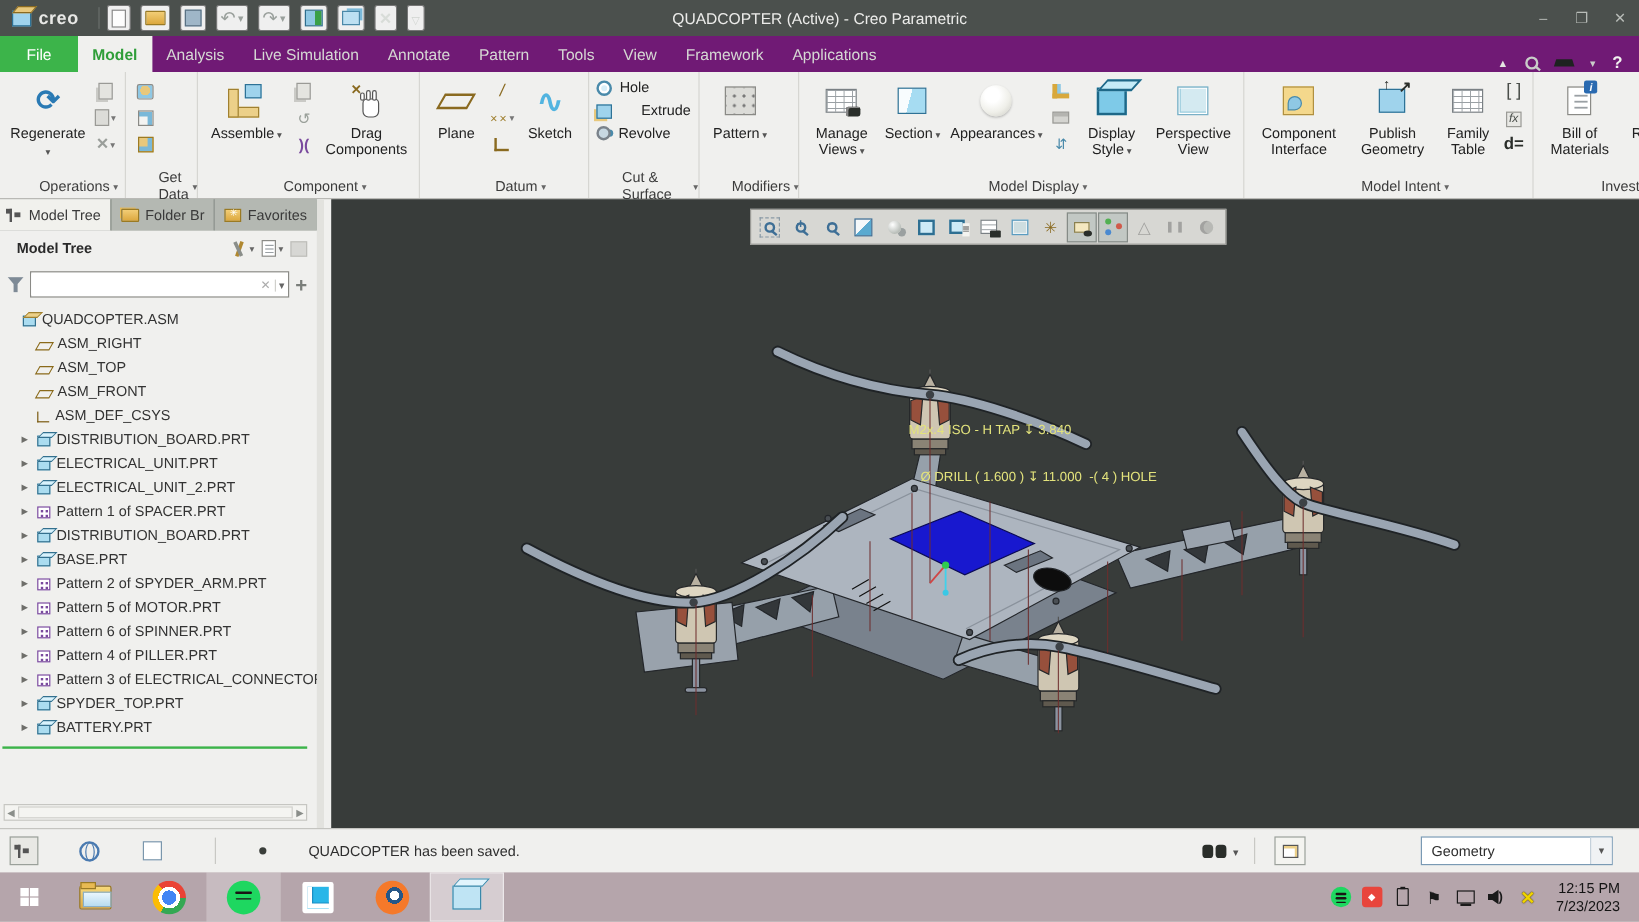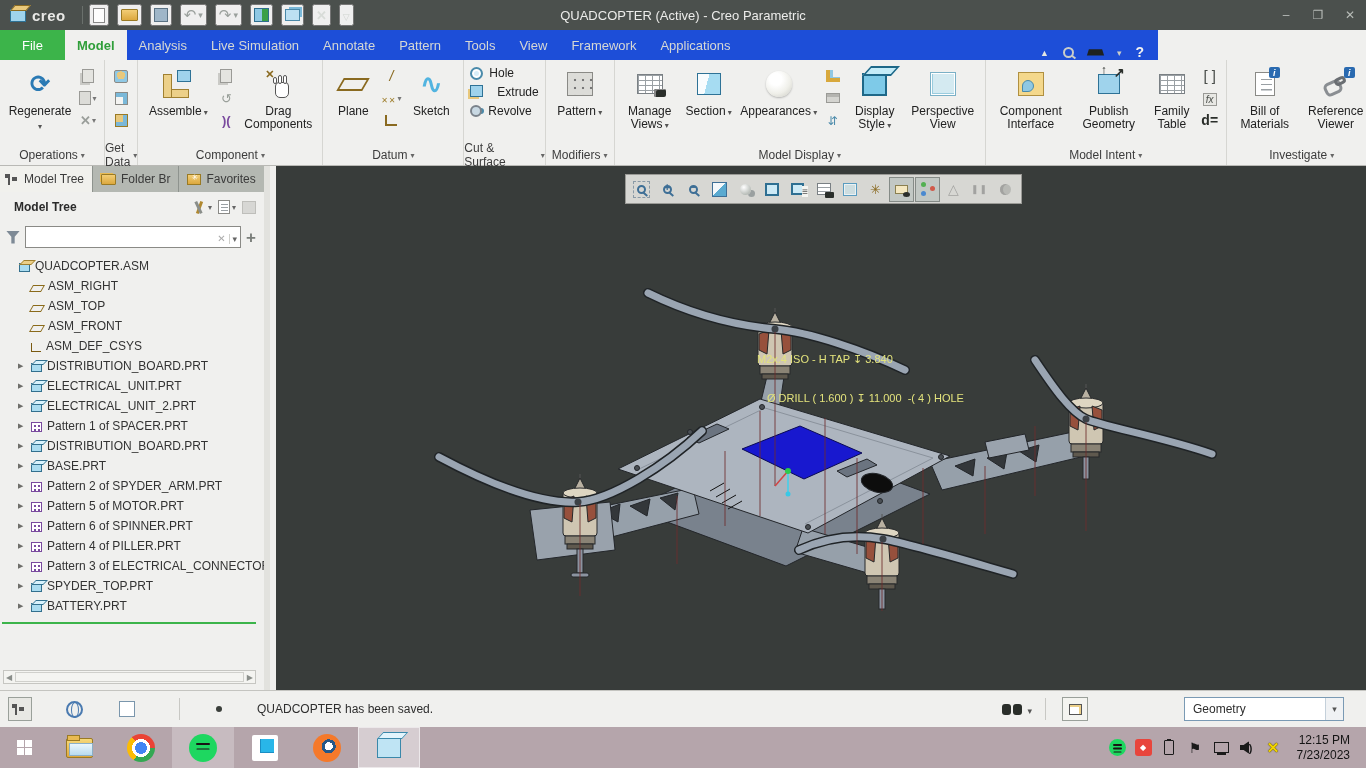--- a/index.html
+++ b/index.html
@@ -23,38 +23,38 @@
   .qa-regen .qa-ic { width:15px; height:14px; background:linear-gradient(90deg,#8fc8e4 55%,#3aa048 55%); border:1px solid #2e6e8e; }
   .qa-win .qa-ic { width:15px; height:12px; background:#bde0f2; border:1px solid #4a88a8; box-shadow:3px -3px 0 -1px #7ab8d8; }
   .qa-close .qa-ic::before { content:"✕"; color:#d8dcd8; font-size:13px; font-weight:bold; }
   .qa-more .qa-ic::before { content:"▽"; color:#d0d4d0; font-size:9px; }
   .qa-btn.caret::after { content:"▾"; color:#9aa09c; font-size:9px; margin-left:2px; }
   #win-title { position:absolute; left:0; right:0; top:0; height:30px; display:flex; align-items:center; justify-content:center; font-size:13px; color:#ececea; pointer-events:none; }
   #win-controls { margin-left:auto; display:flex; height:30px; }
   .wc { width:32px; height:30px; display:flex; align-items:center; justify-content:center; color:#b8bcb8; font-size:12px; }
 
   
-  #tabrow { position:absolute; left:0; top:30px; width:1158px; height:30px; background:#1d4ed8; display:flex; align-items:flex-end; }
+  #tabrow { position:absolute; left:0; top:30px; width:1366px; height:30px; background:#701a75; display:flex; align-items:flex-end; }
   .tab { height:30px; display:flex; align-items:center; padding:0 12px; font-size:13px; color:#d6d8d4; cursor:default; }
   .tab.file { background:#3cb44a; color:#fff; padding:0 22px; }
   .tab.active { background:#f0f0ee; color:#2f9e39; font-weight:bold; }
   #tabrow-right { margin-left:auto; display:flex; align-items:center; gap:14px; padding-right:14px; color:#d8dcd8; }
   .tr-ic { font-size:12px; }
   .chev-up::before { content:"▲"; font-size:9px; color:#e4e6e2; }
   .cmd-search { width:11px; height:11px; border:2px solid #c9cdc9; border-radius:50%; position:relative; }
   .cmd-search::after { content:""; position:absolute; width:5px; height:2px; background:#c9cdc9; right:-4px; bottom:-2px; transform:rotate(40deg); }
   .grad-cap { width:15px; height:8px; background:#1e2220; transform:perspective(20px) rotateX(40deg); }
   .tr-caret::before { content:"▾"; font-size:9px; color:#c9cdc9; }
   .help-q::before { content:"?"; font-weight:bold; font-size:14px; color:#f2f2f0; }
 
   
   #ribbon { position:absolute; left:0; top:60px; width:1366px; height:106px; background:#f0f0ee; border-bottom:1px solid #b9b9b5; display:flex; }
   .grp { display:flex; flex-direction:column; border-right:1px solid #d6d6d2; }
   .grp-body { flex:1; display:flex; align-items:flex-start; padding:4px 6px 0 6px; gap:4px; }
-  .grp-label { height:20px; display:flex; align-items:center; justify-content:center; font-size:12px; color:#3c3c3c; gap:3px; }
+  .grp-label { height:20px; display:flex; align-items:center; justify-content:center; font-size:12px; color:#3c3c3c; gap:3px;padding-left:27px; }
   .grp-label::after { content:"▾"; font-size:8px; color:#666; }
   .bigbtn { display:flex; flex-direction:column; align-items:center; width:68px; padding-top:2px; }
   .bigbtn .bb-ic { height:36px; display:flex; align-items:center; justify-content:center; }
   .bigbtn .bb-lb { font-size:12px; color:#222; text-align:center; line-height:13px; margin-top:3px; }
   .bigbtn.caret .bb-lb::after { content:" ▾"; font-size:8px; color:#555; }
   .smallcol { display:flex; flex-direction:column; gap:4px; padding-top:3px; }
   .sm { width:20px; height:18px; display:flex; align-items:center; justify-content:center; }
   .sm.caret::after { content:"▾"; font-size:8px; color:#777; margin-left:1px; }
   .sq { display:inline-block; }
   
@@ -474,21 +474,21 @@
         <span>Datum</span>
       </div>
   </div>
 
   <div class="grp">
     <div class="grp-body" style="flex-direction:column; gap:5px; padding-top:6px;">
       <div style="display:flex;align-items:center;gap:6px;">
         <span class="sq ic-hole"></span>
         <span style="font-size:12px;color:#222;">Hole</span>
       </div>
-      <div style="display:flex;align-items:flex-start;gap:14px;">
+      <div style="display:flex;align-items:flex-end;gap:24px;">
         <span class="sq ic-extrude"></span>
         <span style="font-size:12px;color:#222;">Extrude</span>
       </div>
       <div style="display:flex;align-items:center;gap:6px;">
         <span class="sq ic-revolve"></span>
         <span style="font-size:12px;color:#222;">Revolve</span>
       </div>
     </div>
     <div class="grp-label">
         <span>Cut &amp; Surface</span>

